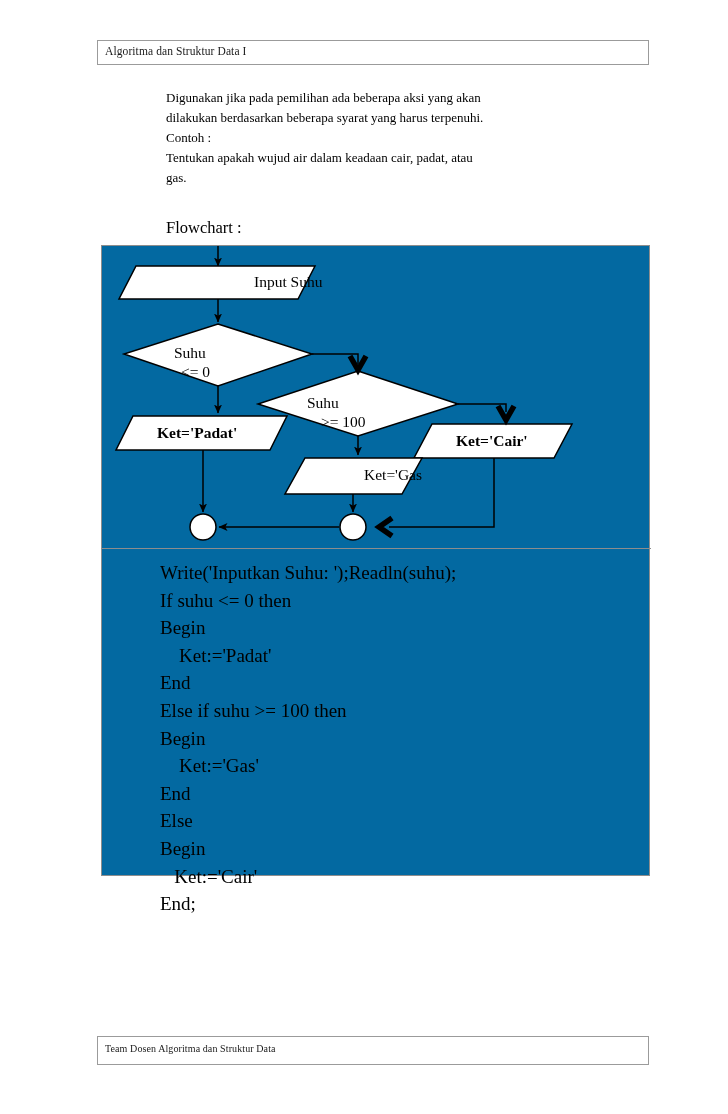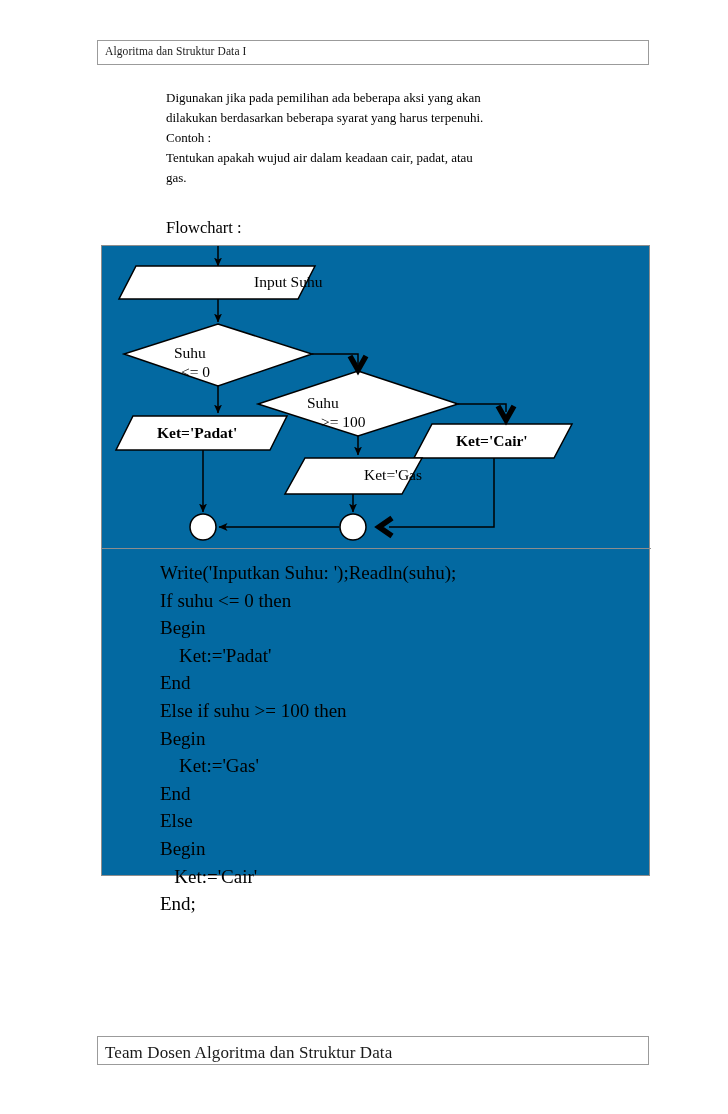--- a/index.html
+++ b/index.html
@@ -128,21 +128,21 @@
     top: 1036px;
     width: 552px;
     height: 29px;
     border: 1px solid #9b9b9b;
     background: #ffffff;
   }
   .footer-text {
     position: absolute;
     left: 7px;
     top: 6px;
-    font-size: 17px;
+    font-size: 10px;
     letter-spacing: 0.1px;
     white-space: nowrap;
     color: #1a1a1a;
   }
 </style>
 </head>
 <body>
 
 <div class="page">
 

